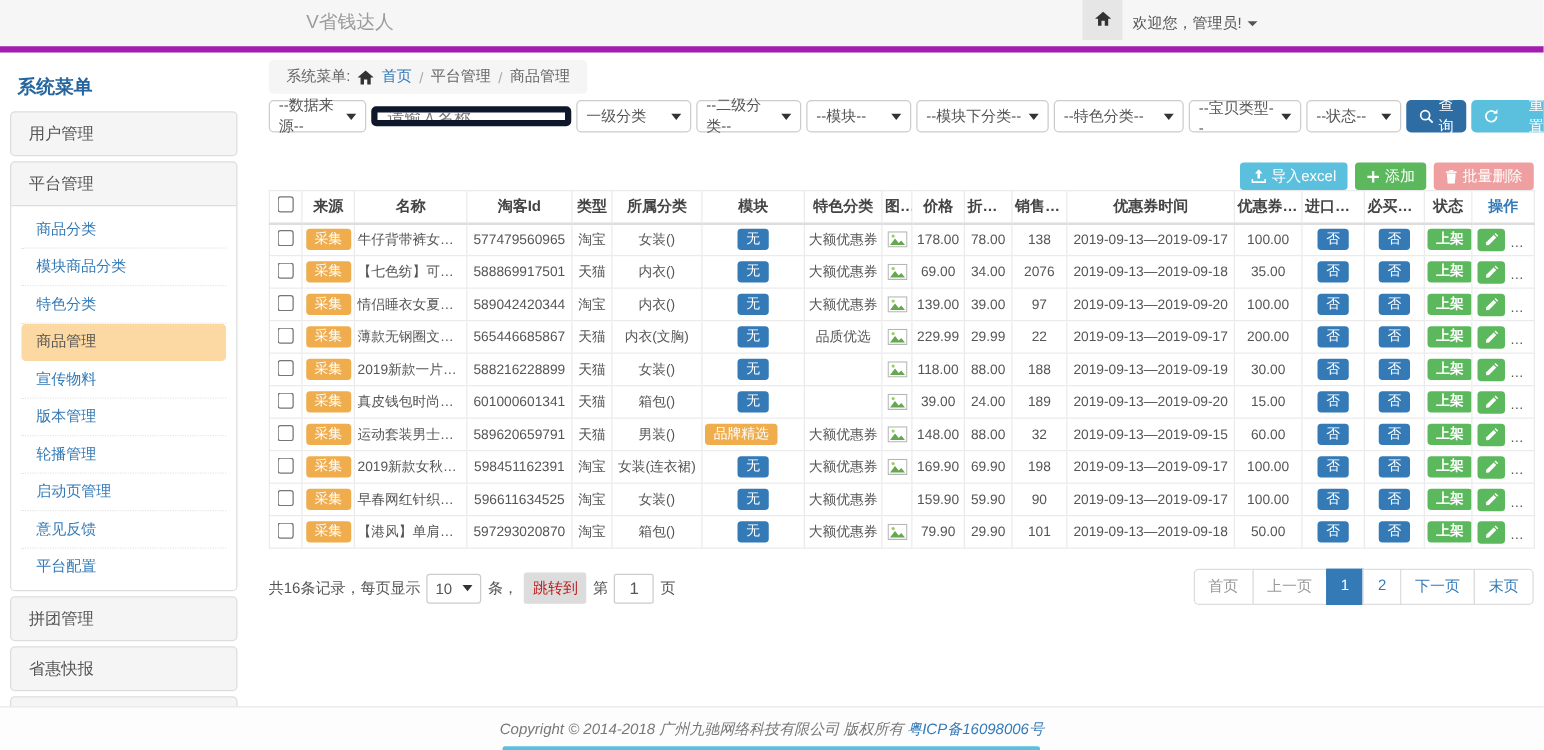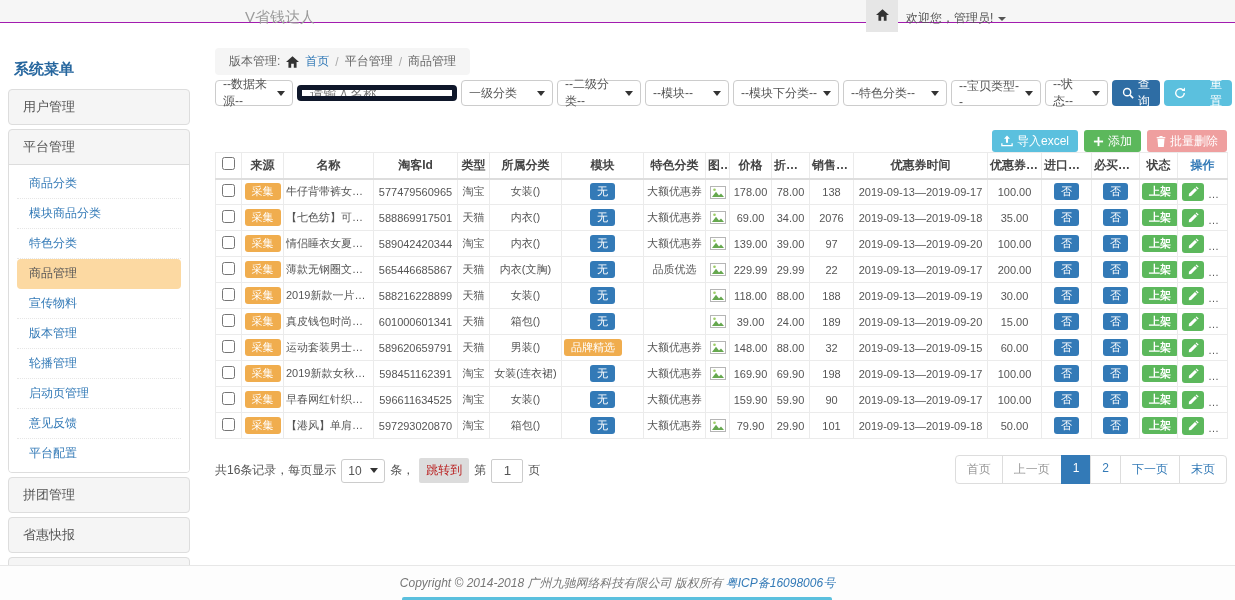--- a/index.html
+++ b/index.html
@@ -6,21 +6,21 @@
     --primary:#337ab7; --info:#5bc0de; --success:#5cb85c; --warning:#f0ad4e;
     --danger:#d9534f; --danger-soft:#ef9f9f; --active-menu:#fcd9a2; --search:#2e6da4;
   }
   *{margin:0;padding:0;box-sizing:border-box;}
   html,body{width:1235px;height:600px;}
   body{font-family:"Liberation Sans","DejaVu Sans",sans-serif;font-size:12px;color:#555;
        background:#ffffff;position:relative;overflow:hidden;}
   a{text-decoration:none;cursor:pointer;}
 
   
-  .topbar{position:absolute;top:0;left:0;right:0;height:23px;background:#f6f6f6;border-bottom:1px solid #a21caf;}
+  .topbar{position:absolute;top:0;left:0;right:0;height:42px;background:#f6f6f6;border-bottom:5px solid #a21caf;}
   .brand{position:absolute;left:245px;top:8px;font-size:15px;color:#9b9b9b;}
   .home-box{position:absolute;left:866px;top:0;width:32px;height:32px;background:#e6e6e6;
             display:flex;align-items:center;justify-content:center;color:#333;cursor:pointer;}
   .welcome{position:absolute;left:906px;top:10px;color:#555;cursor:pointer;}
   .caret{display:inline-block;width:0;height:0;border-left:4px solid transparent;border-right:4px solid transparent;
          border-top:4px solid #555;margin-left:5px;vertical-align:middle;}
 
   
   .sidebar{position:absolute;left:8px;top:52px;width:182px;z-index:1;}
   .sidebar-title{color:#26669e;font-weight:bold;font-size:15px;padding:8px 4px 10px 6px;}
@@ -140,21 +140,21 @@
       <div class="panel">
         <div class="panel-head">消息管理</div>
       </div>
       <div class="panel">
         <div class="panel-head">订单管理</div>
       </div>
     </div>
 </aside>
 
 <div class="breadcrumb">
-  <span>版本管理:</span>
+  <span>系统菜单:</span>
   <span class="bc-home-ic">
       <svg width="13" height="12" viewBox="0 0 16 14">
         <path d="M8 0 16 7 13 7 13 14 9.6 14 9.6 9 6.4 9 6.4 14 3 14 3 7 0 7Z" fill="currentColor"></path>
       </svg>
     </span>
   <a class="bc-home">首页</a>
   <span class="bc-sep">/</span>
   <span>平台管理</span>
   <span class="bc-sep">/</span>
   <span>商品管理</span>
@@ -183,21 +183,21 @@
       <span class="sel-caret"></span>
     </div>
     <div class="f-select" style="width:104px">
       <span>--特色分类--</span>
       <span class="sel-caret"></span>
     </div>
     <div class="f-select" style="width:90px">
       <span>--宝贝类型--</span>
       <span class="sel-caret"></span>
     </div>
-    <div class="f-select" style="width:63px">
+    <div class="f-select" style="width:76px">
       <span>--状态--</span>
       <span class="sel-caret"></span>
     </div>
     <button class="btn btn-search">
       <span class="ic">
         <svg width="12" height="12" viewBox="0 0 14 14">
           <circle cx="6" cy="6" r="4.2" fill="none" stroke="#fff" stroke-width="1.6"></circle>
           <line x1="9.2" y1="9.2" x2="13" y2="13" stroke="#fff" stroke-width="1.8"></line>
         </svg>
       </span>

